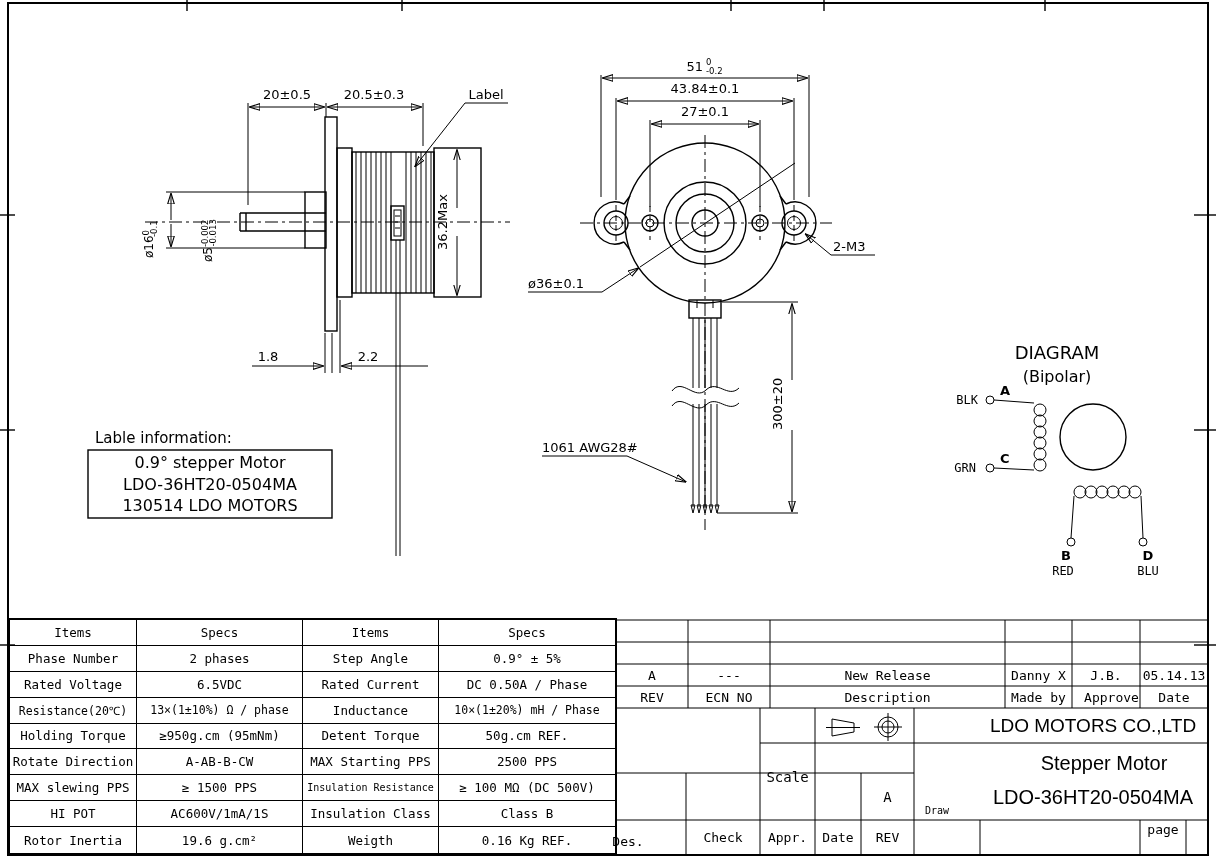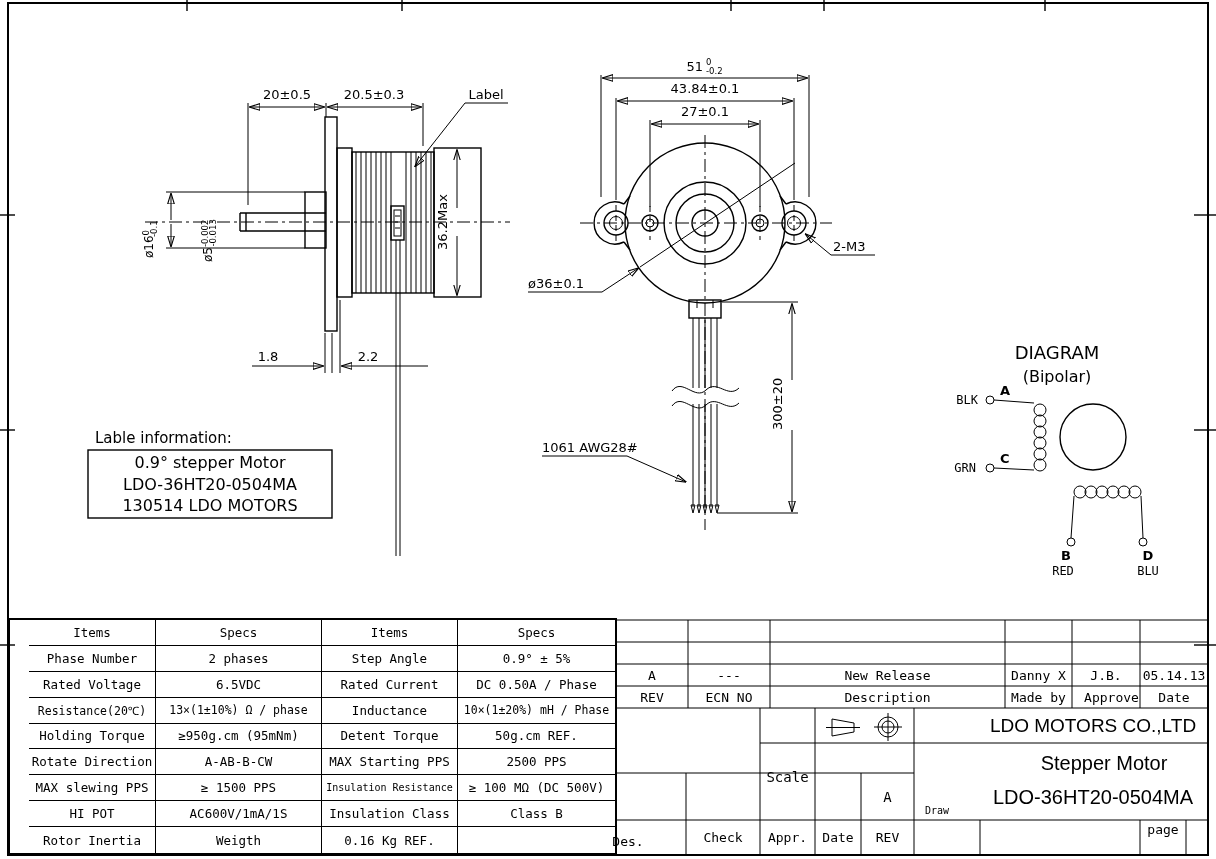--- a/index.html
+++ b/index.html
@@ -17,21 +17,21 @@
   .diagt{font-size:18px;}
   .diagsub{font-size:16px;}
   .termlbl{font-size:13px;font-weight:bold;}
   .wirelbl{font-size:12px;font-family:"DejaVu Sans Mono",monospace;}
   .infotxt{font-size:16px;}
   .infohead{font-size:15px;}
 
   
   #spec{position:absolute;left:8px;top:618px;width:609px;height:237px;box-sizing:border-box;
         border:2px solid #000;display:grid;grid-template-columns:127px 166px 136px 1fr;
-        grid-auto-rows:1fr;background:transparent;padding-left:19px;}
+        grid-auto-rows:1fr;background:transparent;}
   .spec-cell{border-right:1px solid #000;border-bottom:1px solid #000;display:flex;
         align-items:center;justify-content:center;font-family:"DejaVu Sans Mono",monospace;
         font-size:12.5px;white-space:nowrap;overflow:hidden;}
   .spec-cell:nth-child(4n){border-right:none;}
   .spec-cell:nth-child(n+33){border-bottom:none;}
   .spec-cell:nth-child(27){font-size:10px;text-align:center;}
   .spec-cell:nth-child(13){font-size:11.5px;}
   .spec-cell:nth-child(14){font-size:11.5px;}
   .spec-cell:nth-child(16){font-size:11.5px;}
 
@@ -350,20 +350,21 @@
   <div class="spec-cell">2500 PPS</div>
   <div class="spec-cell">MAX slewing PPS</div>
   <div class="spec-cell">≥ 1500 PPS</div>
   <div class="spec-cell">Insulation Resistance</div>
   <div class="spec-cell">≥ 100 MΩ (DC 500V)</div>
   <div class="spec-cell">HI POT</div>
   <div class="spec-cell">AC600V/1mA/1S</div>
   <div class="spec-cell">Insulation Class</div>
   <div class="spec-cell">Class B</div>
   <div class="spec-cell">Rotor Inertia</div>
+  <div class="spec-cell">19.6 g.cm²</div>
   <div class="spec-cell">Weigth</div>
   <div class="spec-cell">0.16 Kg  REF.</div>
 </div>
 
 <div>
   <div class="tbt" style="left:616px;top:664px;width:72px;height:22px;">A</div>
   <div class="tbt" style="left:688px;top:664px;width:82px;height:22px;">---</div>
   <div class="tbt" style="left:770px;top:664px;width:235px;height:22px;">New Release</div>
   <div class="tbt" style="left:1005px;top:664px;width:67px;height:22px;text-align:right;">Danny X</div>
   <div class="tbt" style="left:1072px;top:664px;width:68px;height:22px;">J.B.</div>

